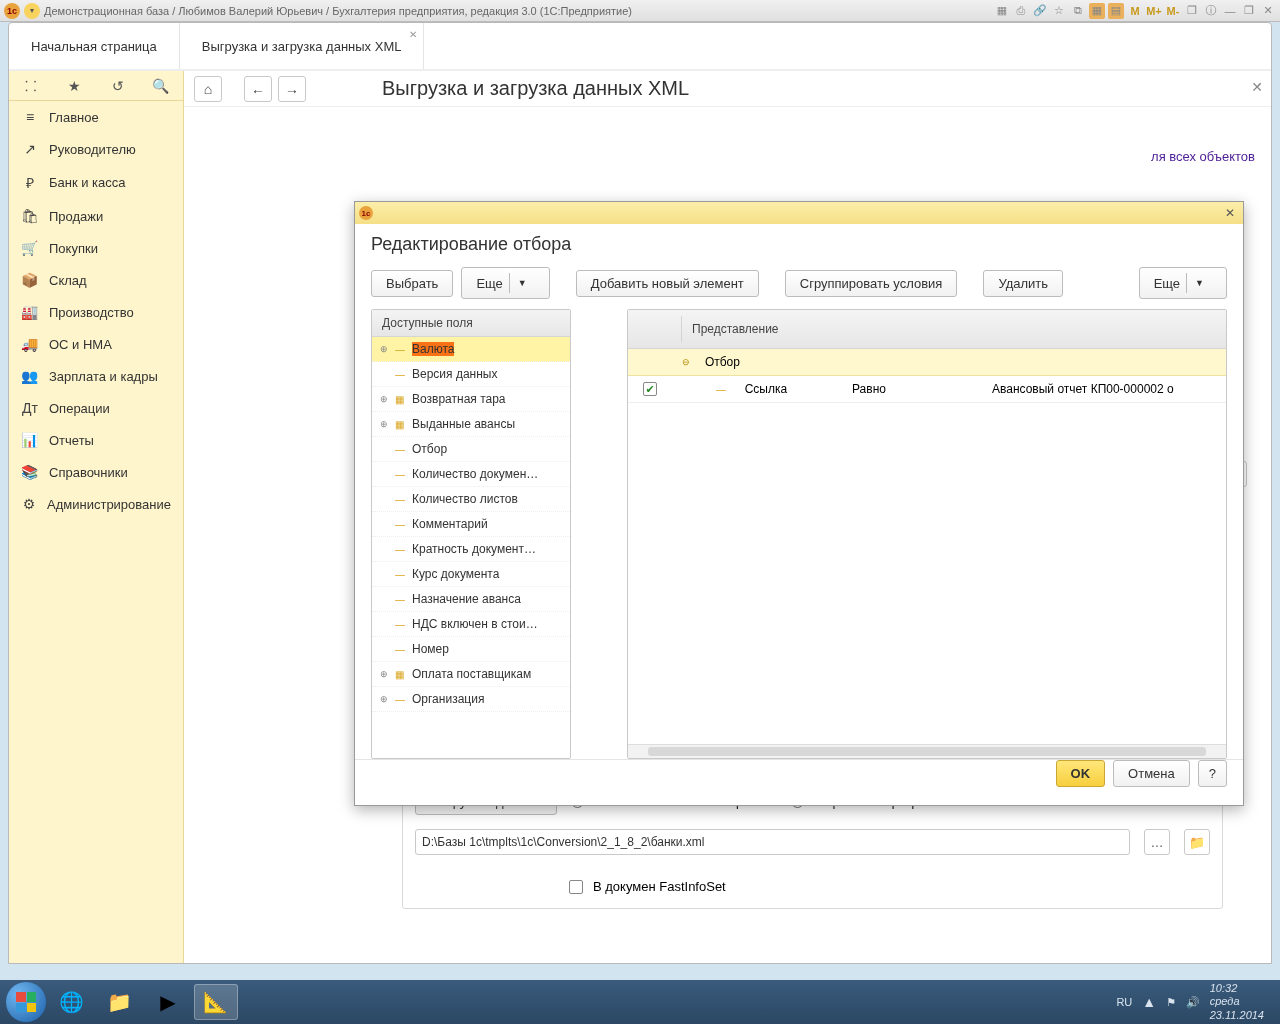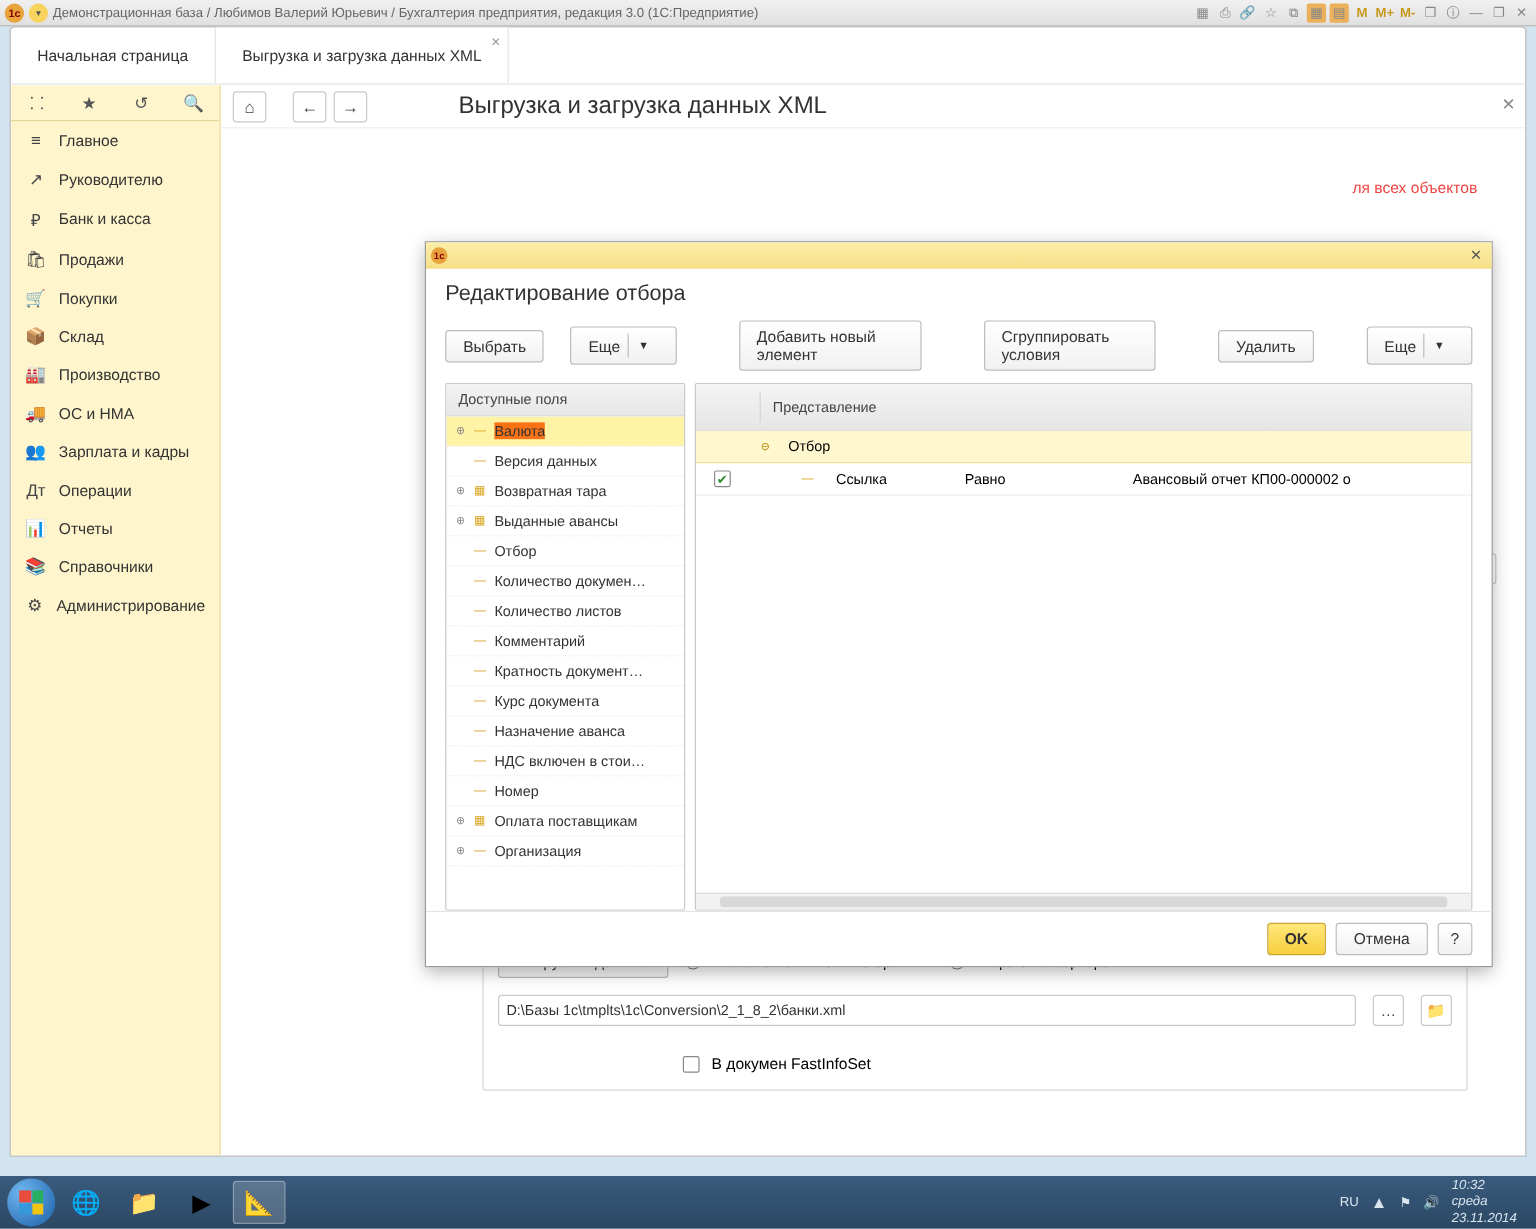--- a/index.html
+++ b/index.html
@@ -32,21 +32,21 @@
 .side-item .ic { width:18px; text-align:center; color:#444; font-size:14px; }
 
 
 .main { flex:1; position:relative; background:#fff; }
 .main-toolbar { height:36px; display:flex; align-items:center; gap:6px; padding:0 10px; border-bottom:1px solid #eee; }
 .nav-btn { width:28px;height:26px;border:1px solid #c9c9c9;border-radius:3px;background:#fff;display:flex;align-items:center;justify-content:center;font-size:14px;color:#444;cursor:pointer; }
 .main-title { font-size:20px; color:#333; margin-left:70px; }
 .main-close { position:absolute; right:8px; top:8px; font-size:14px; color:#888; cursor:pointer; }
 
 
-.bg-text { position:absolute; right:40px; top:78px; color:#ef4444; font-size:13px; }
+.bg-text { position:absolute; right:16px; top:78px; color:#4c1d95; font-size:13px; }
 .bg-ref { position:absolute; right:24px; top:390px; display:flex; align-items:center; gap:4px; }
 .bg-ref input { width:58px; height:26px; border:1px solid #c9c9c9; border-radius:3px; padding:0 4px; font-size:12px; }
 .bg-ref .box { width:26px;height:26px;border:1px solid #c9c9c9;border-radius:3px;display:flex;align-items:center;justify-content:center;color:#888;font-size:11px; }
 
 
 .bottom-panel { position:absolute; left:210px; right:40px; top:606px; padding:8px; }
 .bg-row { display:flex; align-items:center; gap:10px; padding:4px 86px; font-size:13px; color:#222; }
 .chk { width:14px;height:14px;border:1px solid #888;border-radius:2px;display:inline-flex;align-items:center;justify-content:center;font-size:11px;color:#2a8a2a;cursor:pointer; }
 .chk.checked::after { content:"✔"; }
 .export-bar { margin-top:42px; border:1px solid #d9d9d9; border-radius:3px; padding:14px 12px; display:flex; align-items:center; gap:14px; flex-wrap:wrap; }
@@ -56,29 +56,29 @@
 .path-input { flex:1; height:26px; border:1px solid #c9c9c9; border-radius:3px; padding:0 6px; font-size:12px; color:#333; min-width:300px; }
 .small-btn { width:26px;height:26px;border:1px solid #c9c9c9;border-radius:3px;display:flex;align-items:center;justify-content:center;color:#555;font-size:13px;cursor:pointer; }
 .export-row2 { display:flex; align-items:center; gap:10px; padding:10px 0 0 154px; font-size:13px; width:100%; }
 
 
 .modal { position:absolute; left:170px; top:130px; width:890px; height:605px; background:#fff; border:1px solid #9a9a9a; box-shadow:0 4px 14px rgba(0,0,0,0.3); display:flex; flex-direction:column; z-index:50; }
 .modal-title { height:22px; background:linear-gradient(#fceea9,#f5df87); display:flex; align-items:center; padding:0 4px; font-size:11px; color:#444; }
 .modal-title .logo { width:14px;height:14px;background:#e8a33d;border-radius:50%;margin-right:5px;font-size:8px;display:flex;align-items:center;justify-content:center;color:#8a0000;font-weight:bold; }
 .modal-title .x { margin-left:auto; width:18px; text-align:center; cursor:pointer; font-size:12px; color:#555; }
 .modal-heading { font-size:18px; color:#333; padding:10px 16px 12px; }
-.modal-toolbar { display:flex; gap:22px; padding:0 16px 10px; align-items:center; }
+.modal-toolbar { display:flex; gap:8px; padding:0 16px 10px; align-items:center; }
 .modal-toolbar .spacer { flex:1; }
 .btn-dd { display:flex; align-items:center; }
 .btn-dd .arr { border-left:1px solid #bcbcbc; padding:5px 8px; margin-left:6px; font-size:9px; }
 
 .modal-body { flex:1; display:flex; gap:8px; padding:0 16px; overflow:hidden; }
 .pane { border:1px solid #c9c9c9; border-radius:2px; background:#fff; display:flex; flex-direction:column; overflow:hidden; }
 .pane.left { width:200px; }
-.pane.right { flex:1; }
+.pane.right { flex:1;margin-left:48px; }
 .pane-head { background:linear-gradient(#f4f4f4,#e6e6e6); padding:6px 10px; font-size:12px; color:#444; border-bottom:1px solid #d5d5d5; }
 .tree { flex:1; overflow:auto; }
 .tree-row { display:flex; align-items:center; gap:5px; padding:5px 8px; font-size:12px; color:#333; border-bottom:1px dotted #eee; cursor:pointer; white-space:nowrap; }
 .tree-row .exp { width:10px; font-size:9px; color:#888; }
 .tree-row .typ { width:12px; font-size:10px; color:goldenrod; }
 .tree-row.selected { background:#fff3a6; }
 .tree-row.selected .lbl { background:#f97316; }
 
 .right-head { display:flex; }
 .right-head .c1 { width:44px; border-right:1px solid #d5d5d5; }
@@ -86,21 +86,21 @@
 .filter-row { display:flex; align-items:center; background:#fff8cf; border-bottom:1px solid #eee2a0; font-size:12px; }
 .filter-row .c1 { width:44px; }
 .filter-row .c2 { padding:6px 10px; display:flex; align-items:center; gap:6px; }
 .cond-row { display:flex; align-items:center; border-bottom:1px solid #eee; font-size:12px; }
 .cond-row .c1 { width:44px; display:flex; align-items:center; justify-content:center; }
 .cond-row .cell { padding:6px 10px; }
 .cond-row .cell.link { width:170px; display:flex; align-items:center; gap:6px; }
 .cond-row .cell.cond { width:140px; }
 .cond-row .cell.val { flex:1; text-align:left; white-space:nowrap; overflow:hidden; }
 
-.modal-footer { height:46px; display:flex; align-items:center; justify-content:flex-end; gap:8px; padding:0 16px; border-top:1px solid #e4e4e4; }
+.modal-footer { height:46px; display:flex; align-items:flex-start; justify-content:flex-end; gap:8px; padding:0 16px; border-top:1px solid #e4e4e4; }
 .btn.primary { background:linear-gradient(#ffe77a,#f7cf3e); border-color:#caa633; font-weight:bold; }
 
 .scrollbar { height:14px; background:#f2f2f2; border-top:1px solid #ddd; position:relative; }
 .scrollbar .thumb { position:absolute; left:20px; right:20px; top:2px; bottom:2px; background:#d8d8d8; border-radius:3px; }
 
 
 .taskbar { position:absolute; left:0; right:0; bottom:0; height:44px; background:linear-gradient(#3a5b7d,#2b4763); display:flex; align-items:center; padding:0 6px; }
 .start { width:40px;height:40px;border-radius:50%;background:radial-gradient(circle at 30% 30%,#6fb6f0,#1b5fa8);display:flex;align-items:center;justify-content:center;cursor:pointer; }
 .start-flag { width:20px;height:20px;display:grid;grid-template-columns:1fr 1fr;grid-template-rows:1fr 1fr;gap:1px; }
 .start-flag span:nth-child(1){background:#e74c3c;} .start-flag span:nth-child(2){background:#27ae60;}

